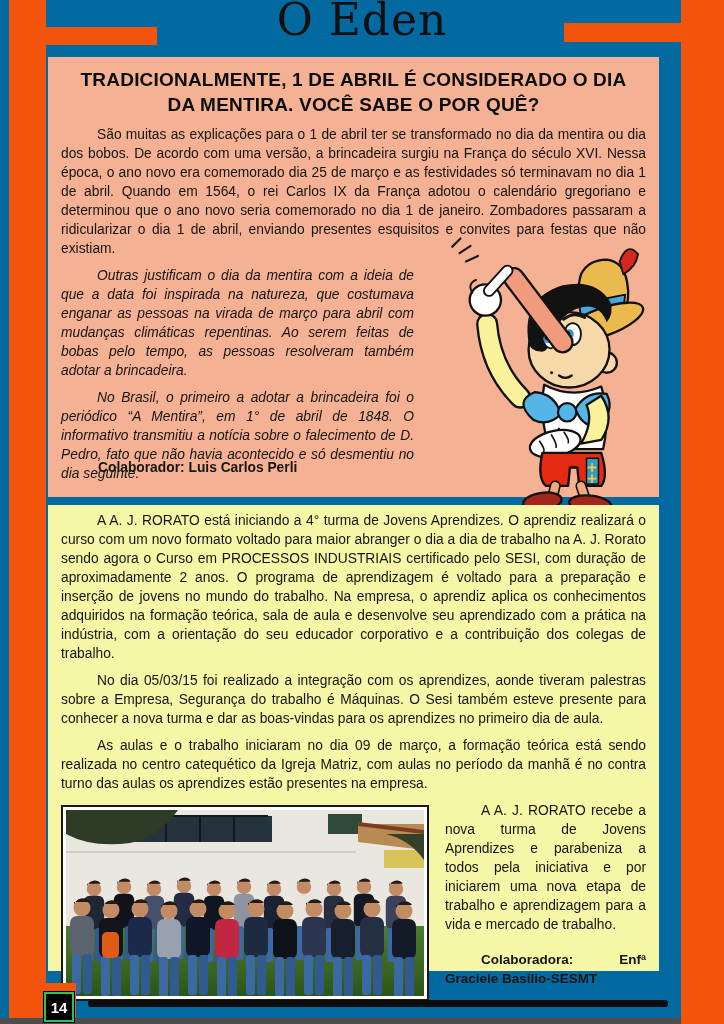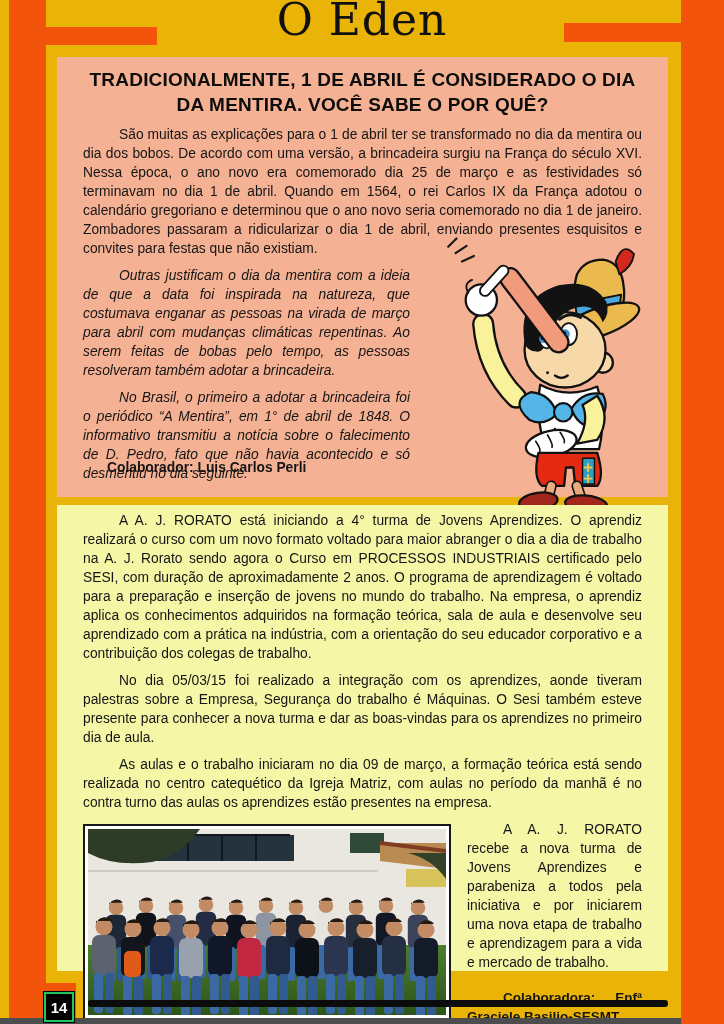--- a/index.html
+++ b/index.html
@@ -1,33 +1,33 @@
 <!DOCTYPE html>
 <html><head>
 <meta charset="utf-8">
 <style>
   html,body{margin:0;padding:0;}
   body{width:724px;height:1024px;background:#ffffff;font-family:"Liberation Sans",sans-serif;position:relative;overflow:hidden;}
-  .page{position:absolute;inset:0;background:#eab308;}
+  .page{position:absolute;inset:0;background:#0369a1;}
 
   
   .bar{position:absolute;background:#f1540a;}
   .bar-left{left:9px;top:0;width:37px;height:1024px;z-index:2;}
   .bar-right{left:681px;top:0;width:43px;height:1024px;z-index:4;}
   .arm-left{left:45px;top:27px;width:112px;height:18px;z-index:2;}
   .arm-right{left:564px;top:23px;width:118px;height:19px;z-index:2;}
   .corner-bl{left:9px;top:983px;width:67px;height:35px;z-index:2;}
 
   
   .masthead{position:absolute;left:0;top:-6px;width:724px;text-align:center;
     font-family:"DejaVu Serif","Liberation Serif",serif;font-size:44px;color:#101010;
     letter-spacing:1px;z-index:3;}
 
   
-  .article{position:absolute;left:57px;width:611px;box-sizing:border-box;padding:6px 26px;z-index:1;}
+  .article{position:absolute;left:48px;width:611px;box-sizing:border-box;padding:6px 13px;z-index:1;}
   .article-1{top:57px;height:440px;background:#f5b193;}
   .article-2{top:505px;height:466px;background:#f6f6a7;}
   .article h2{margin:4px 0 8px 0;text-align:center;font-size:19px;line-height:25px;
     color:#0d0d0d;font-weight:bold;letter-spacing:.2px;}
   .article-1 h2{max-width:565px;margin-left:auto;margin-right:auto;}
   .article p{margin:0 0 8px 0;font-size:13.8px;line-height:19px;color:#151515;
     text-align:justify;text-indent:36px;}
   .article-1 .narrow{width:386px;font-style:italic;}
   .credit{font-size:13px;font-weight:bold;color:#141414;margin:0;}
   .article-1 .credit{position:absolute;left:14px;bottom:12px;}

